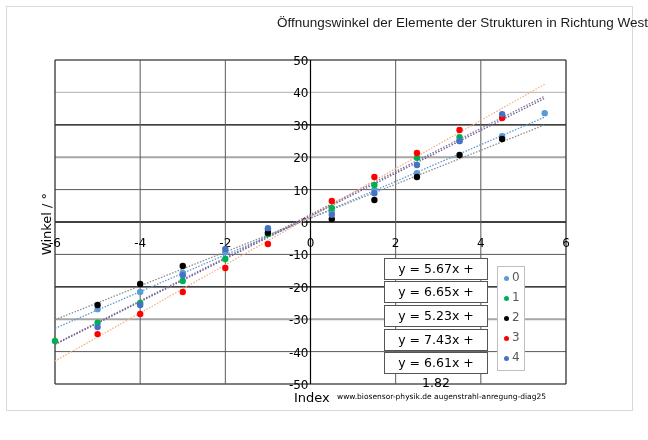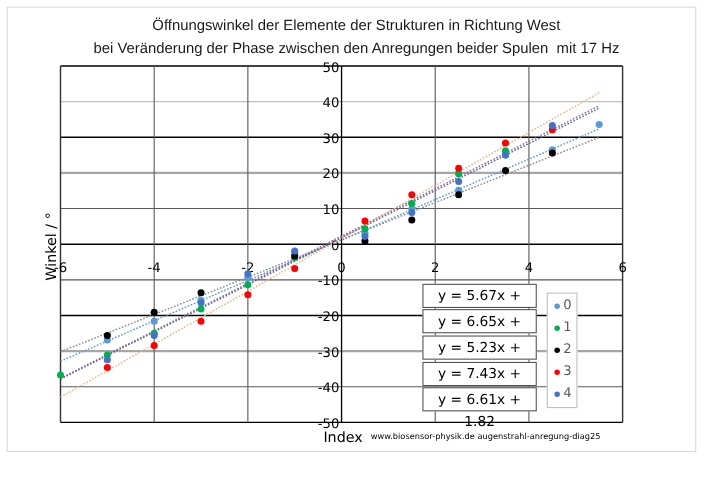--- a/index.html
+++ b/index.html
@@ -1,20 +1,20 @@
 <!DOCTYPE html>
 <html><head>
 <meta charset="utf-8">
 <style>
   html, body { margin: 0; padding: 0; background: #ffffff; }
   body { width: 648px; height: 440px; position: relative; overflow: hidden;
          font-family: "Liberation Sans", "DejaVu Sans", sans-serif; }
   #frame { position: absolute; left: 6px; top: 6px; width: 627px; height: 405px;
            border: 1px solid #d9d9d9; box-sizing: border-box; background: #fff; }
-  #title { position: absolute; left: 0; top: 12px; width: 648px; text-align: center;
+  #title { position: absolute; left: 0; top: 12px; width: 648px; text-align: right;
            font-size: 13.5px; line-height: 21px; color: #1a1a1a; }
   #title div { white-space: pre; }
   svg { position: absolute; left: 0; top: 0; }
   .tick { font-family: "DejaVu Sans", sans-serif; font-size: 12px; fill: #000; }
   .ylab { font-family: "DejaVu Sans", sans-serif; font-size: 13px; fill: #000; }
   .xlab { font-family: "DejaVu Sans", sans-serif; font-size: 13px; fill: #000; }
   .src  { font-family: "DejaVu Sans", sans-serif; font-size: 7.5px; fill: #000; }
   .eqbox { position: absolute; left: 384px; width: 104px; height: 22px; border: 1px solid #555;
            background: #fff; box-sizing: border-box; font-family: "DejaVu Sans", sans-serif;
            font-size: 12.5px; line-height: 20px; text-align: center; color: #000; }
@@ -25,21 +25,20 @@
   .leg-label { position: absolute; left: 14px; top: 1px; font-family: "DejaVu Sans", sans-serif;
                font-size: 12px; color: #595959; }
 </style>
 </head>
 <body>
 
 <div id="frame"></div>
 
 <div id="title">
   <div>Öffnungswinkel der Elemente der Strukturen in Richtung West</div>
-  <div>bei Veränderung der Phase zwischen den Anregungen beider Spulen  mit 17 Hz</div>
 </div>
 
 <svg id="chart" width="648" height="440" xmlns="http://www.w3.org/2000/svg">
   <g id="grid">
       <line x1="55" x2="566" y1="384" y2="384" stroke="#000" stroke-width="1.2"></line>
       <line x1="55" x2="566" y1="351.6" y2="351.6" stroke="#595959" stroke-width="1"></line>
       <line x1="55" x2="566" y1="319.2" y2="319.2" stroke="#a6a6a6" stroke-width="2"></line>
       <line x1="55" x2="566" y1="286.8" y2="286.8" stroke="#000" stroke-width="1.2"></line>
       <line x1="55" x2="566" y1="254.4" y2="254.4" stroke="#595959" stroke-width="1"></line>
       <line x1="55" x2="566" y1="222" y2="222" stroke="#000" stroke-width="1.3"></line>

